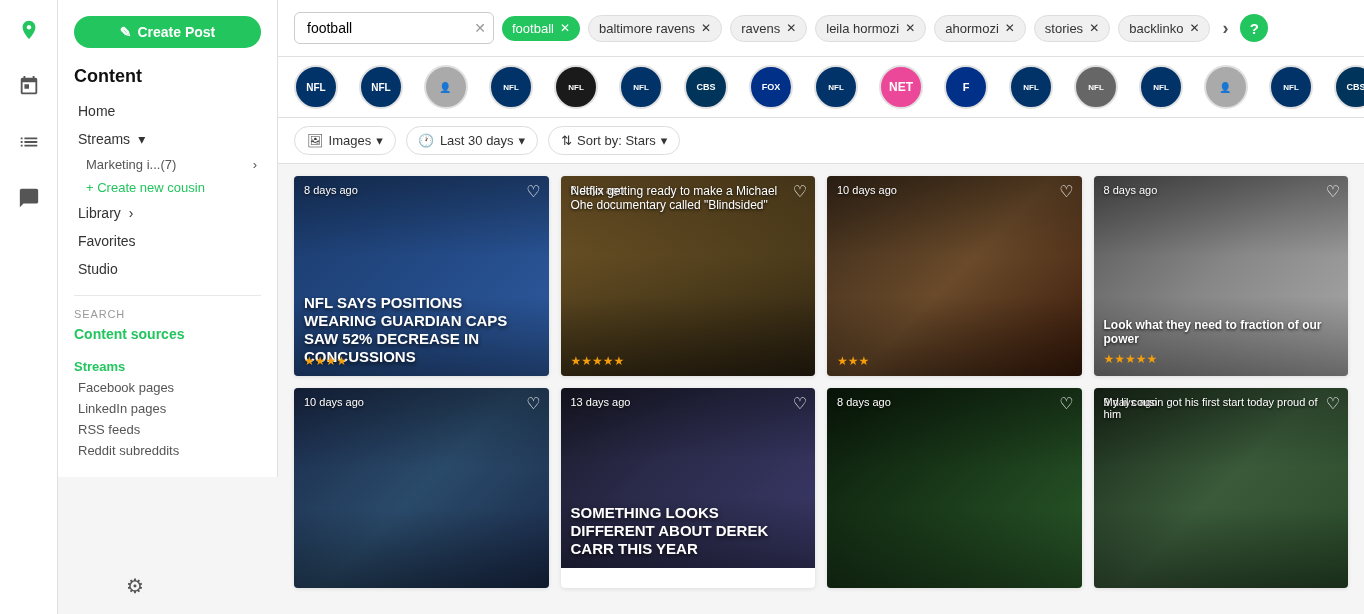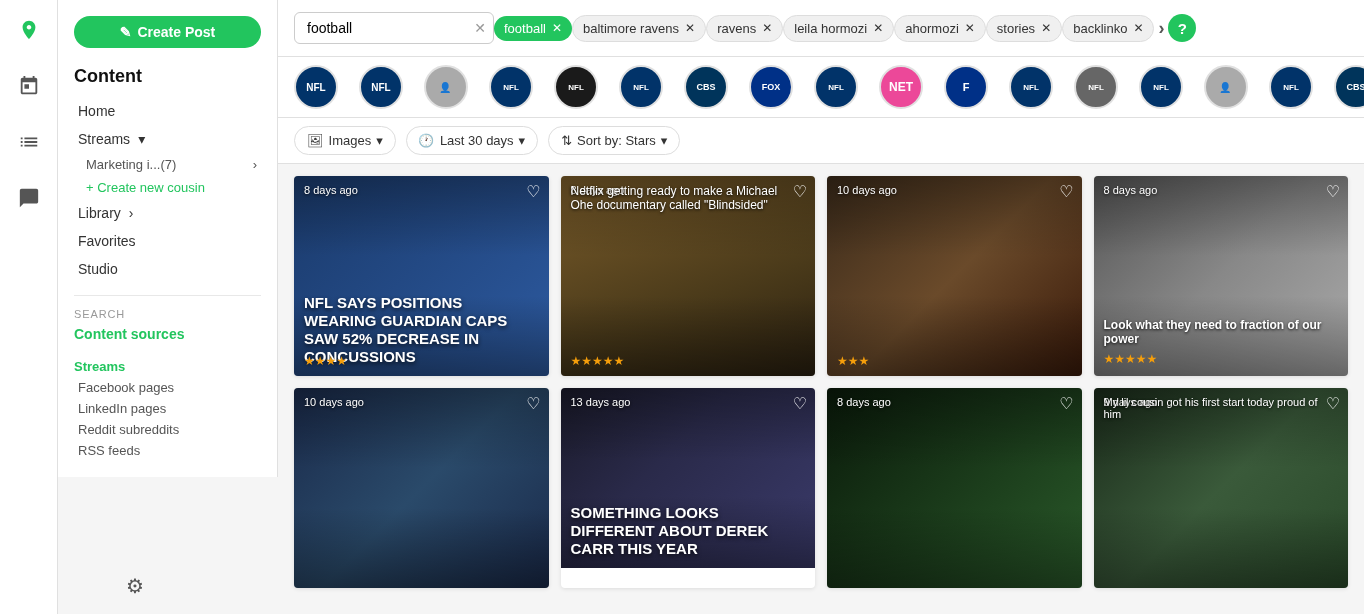--- a/index.html
+++ b/index.html
@@ -133,20 +133,21 @@
       background: #f5f5f5;
       padding: 0;
     }
 
     
     .top-bar {
       background: #fff;
       padding: 12px 16px;
       display: flex;
       align-items: center;
+      gap: 8px;
       border-bottom: 1px solid #e0e0e0;
       flex-wrap: nowrap;
       overflow-x: auto;
     }
     .search-input-wrap {
       position: relative;
       flex-shrink: 0;
     }
     .search-input {
       border: 1.5px solid #ccc;
@@ -417,22 +418,22 @@
 
     <div class="search-label">SEARCH</div>
 
     <div class="content-sources-title">Content sources</div>
 
     <div class="content-sources-section">
       <span>Streams</span>
     </div>
     <div class="content-sources-item">Facebook pages</div>
     <div class="content-sources-item">LinkedIn pages</div>
+    <div class="content-sources-item">RSS feeds</div>
     <div class="content-sources-item">Reddit subreddits</div>
-    <div class="content-sources-item">RSS feeds</div>
   </div>
 
   <div class="gear-icon-wrap">⚙</div>
 </div>
 
 <div class="main">
 
   <div class="top-bar">
     <div class="search-input-wrap">
       <input class="search-input" type="text" value="football" placeholder="football" style="">

